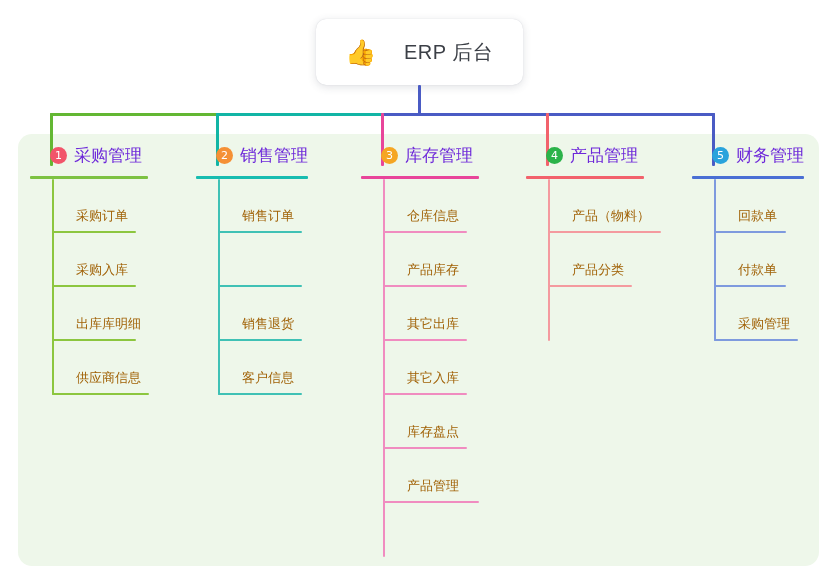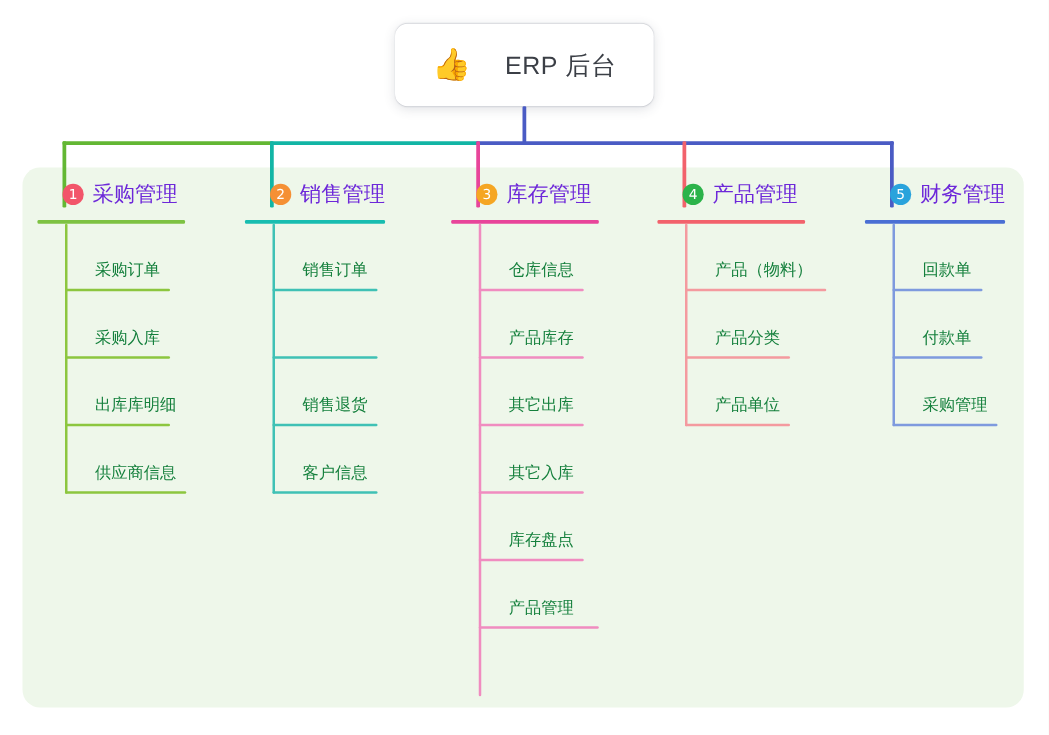--- a/index.html
+++ b/index.html
@@ -120,21 +120,21 @@
   .leaf {
     position: relative;
     height: 54px;
     box-sizing: border-box;
     display: flex;
     flex-direction: column;
     justify-content: flex-end;
   }
   .leaf-text {
     font-size: 13px;
-    color: #15803d;
+    color: #a16207;
     white-space: nowrap;
     padding-left: 24px;
     padding-bottom: 6px;
   }
   .leaf-rule {
     height: 2px;
     border-radius: 1px;
     margin-left: 0px;
   }
 </style>
@@ -259,24 +259,20 @@
         <div class="col-body">
           <div class="spine" style="height: 162px; background: rgb(244, 154, 159);"></div>
           <div class="leaf">
             <div class="leaf-text">产品（物料）</div>
             <div class="leaf-rule" style="width: 113px; background: rgb(244, 154, 159);"></div>
           </div>
           <div class="leaf">
             <div class="leaf-text">产品分类</div>
             <div class="leaf-rule" style="width: 84px; background: rgb(244, 154, 159);"></div>
           </div>
-          <div class="leaf">
-            <div class="leaf-text">产品单位</div>
-            <div class="leaf-rule" style="width: 84px; background: rgb(244, 154, 159);"></div>
-          </div>
         </div>
       </div>
       <div class="column" style="left: 692px;">
         <div class="col-head">
           <span class="badge" style="background: rgb(41, 163, 220);">5</span>
           <span class="col-title">财务管理</span>
         </div>
         <div class="col-rule" style="width: 112px; background: rgb(74, 111, 212);"></div>
         <div class="col-body">
           <div class="spine" style="height: 162px; background: rgb(126, 154, 222);"></div>

